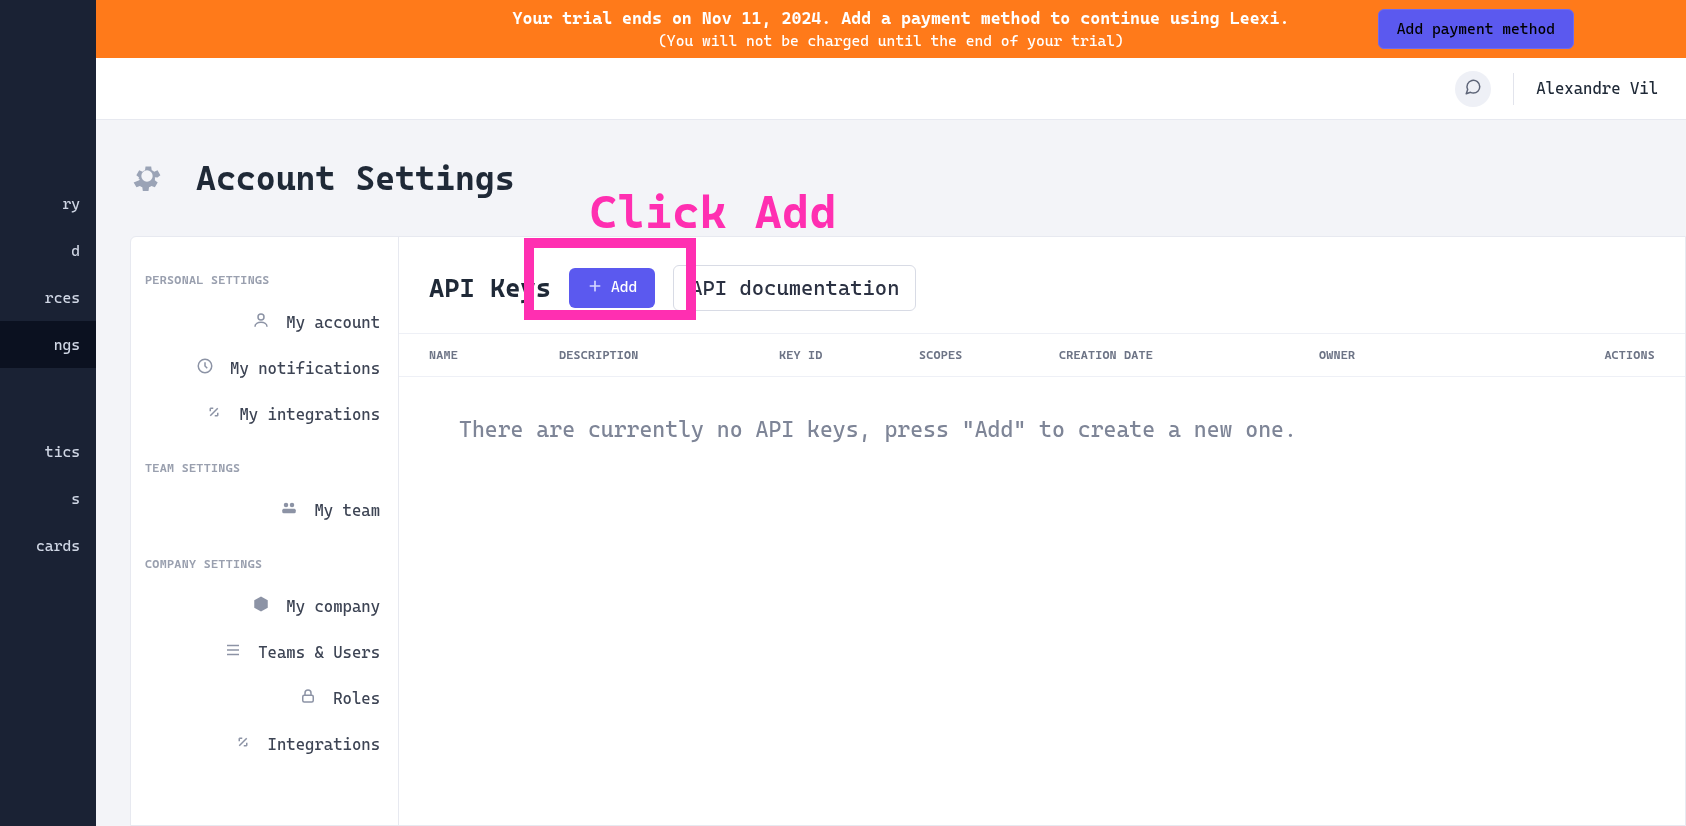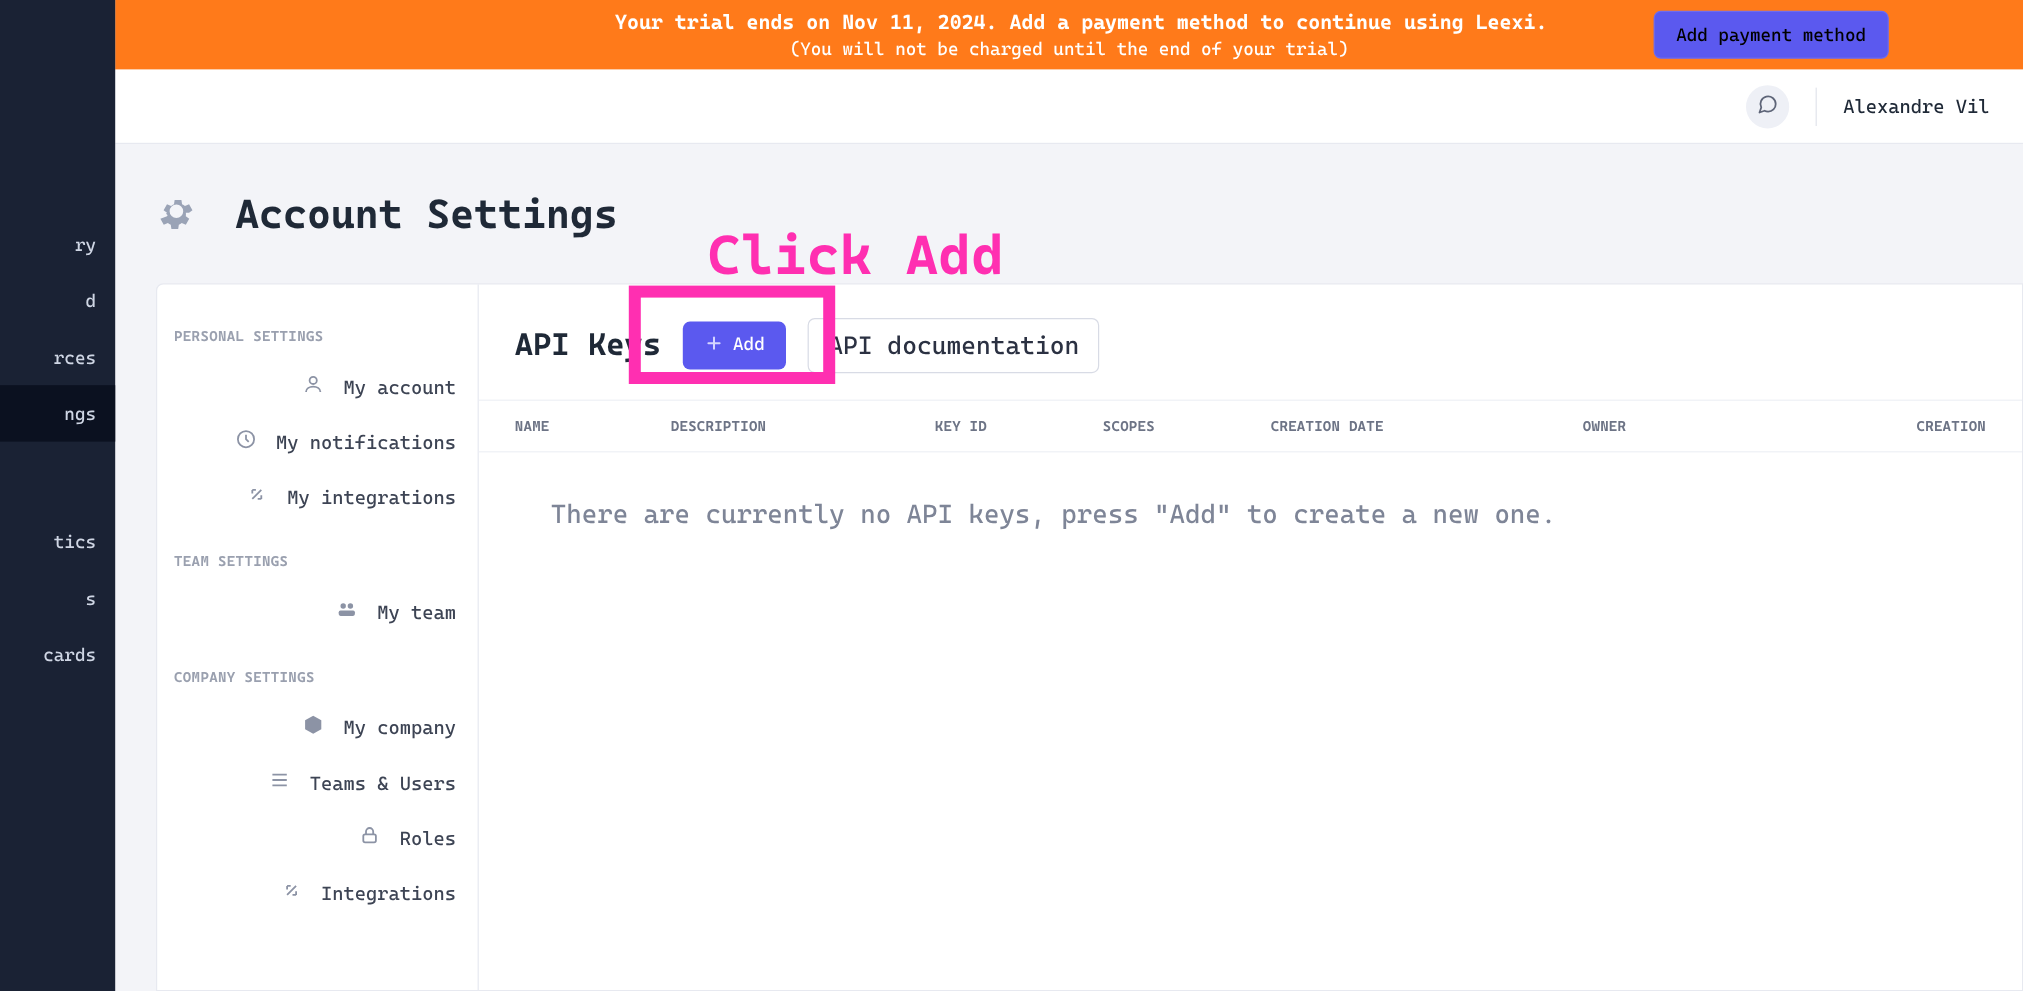--- a/index.html
+++ b/index.html
@@ -366,19 +366,19 @@
       <button class="btn-outline">API documentation</button>
     </div>
 
     <div class="tablehead">
       <div>NAME</div>
       <div>DESCRIPTION</div>
       <div>KEY ID</div>
       <div>SCOPES</div>
       <div>CREATION DATE</div>
       <div>OWNER</div>
-      <div class="col-actions">CREATION</div>
+      <div class="col-actions">ACTIONS</div>
     </div>
 
     <div class="empty-msg">There are currently no API keys, press "Add" to create a new one.</div>
   </section>
 
 </div>
 
 </body></html>

